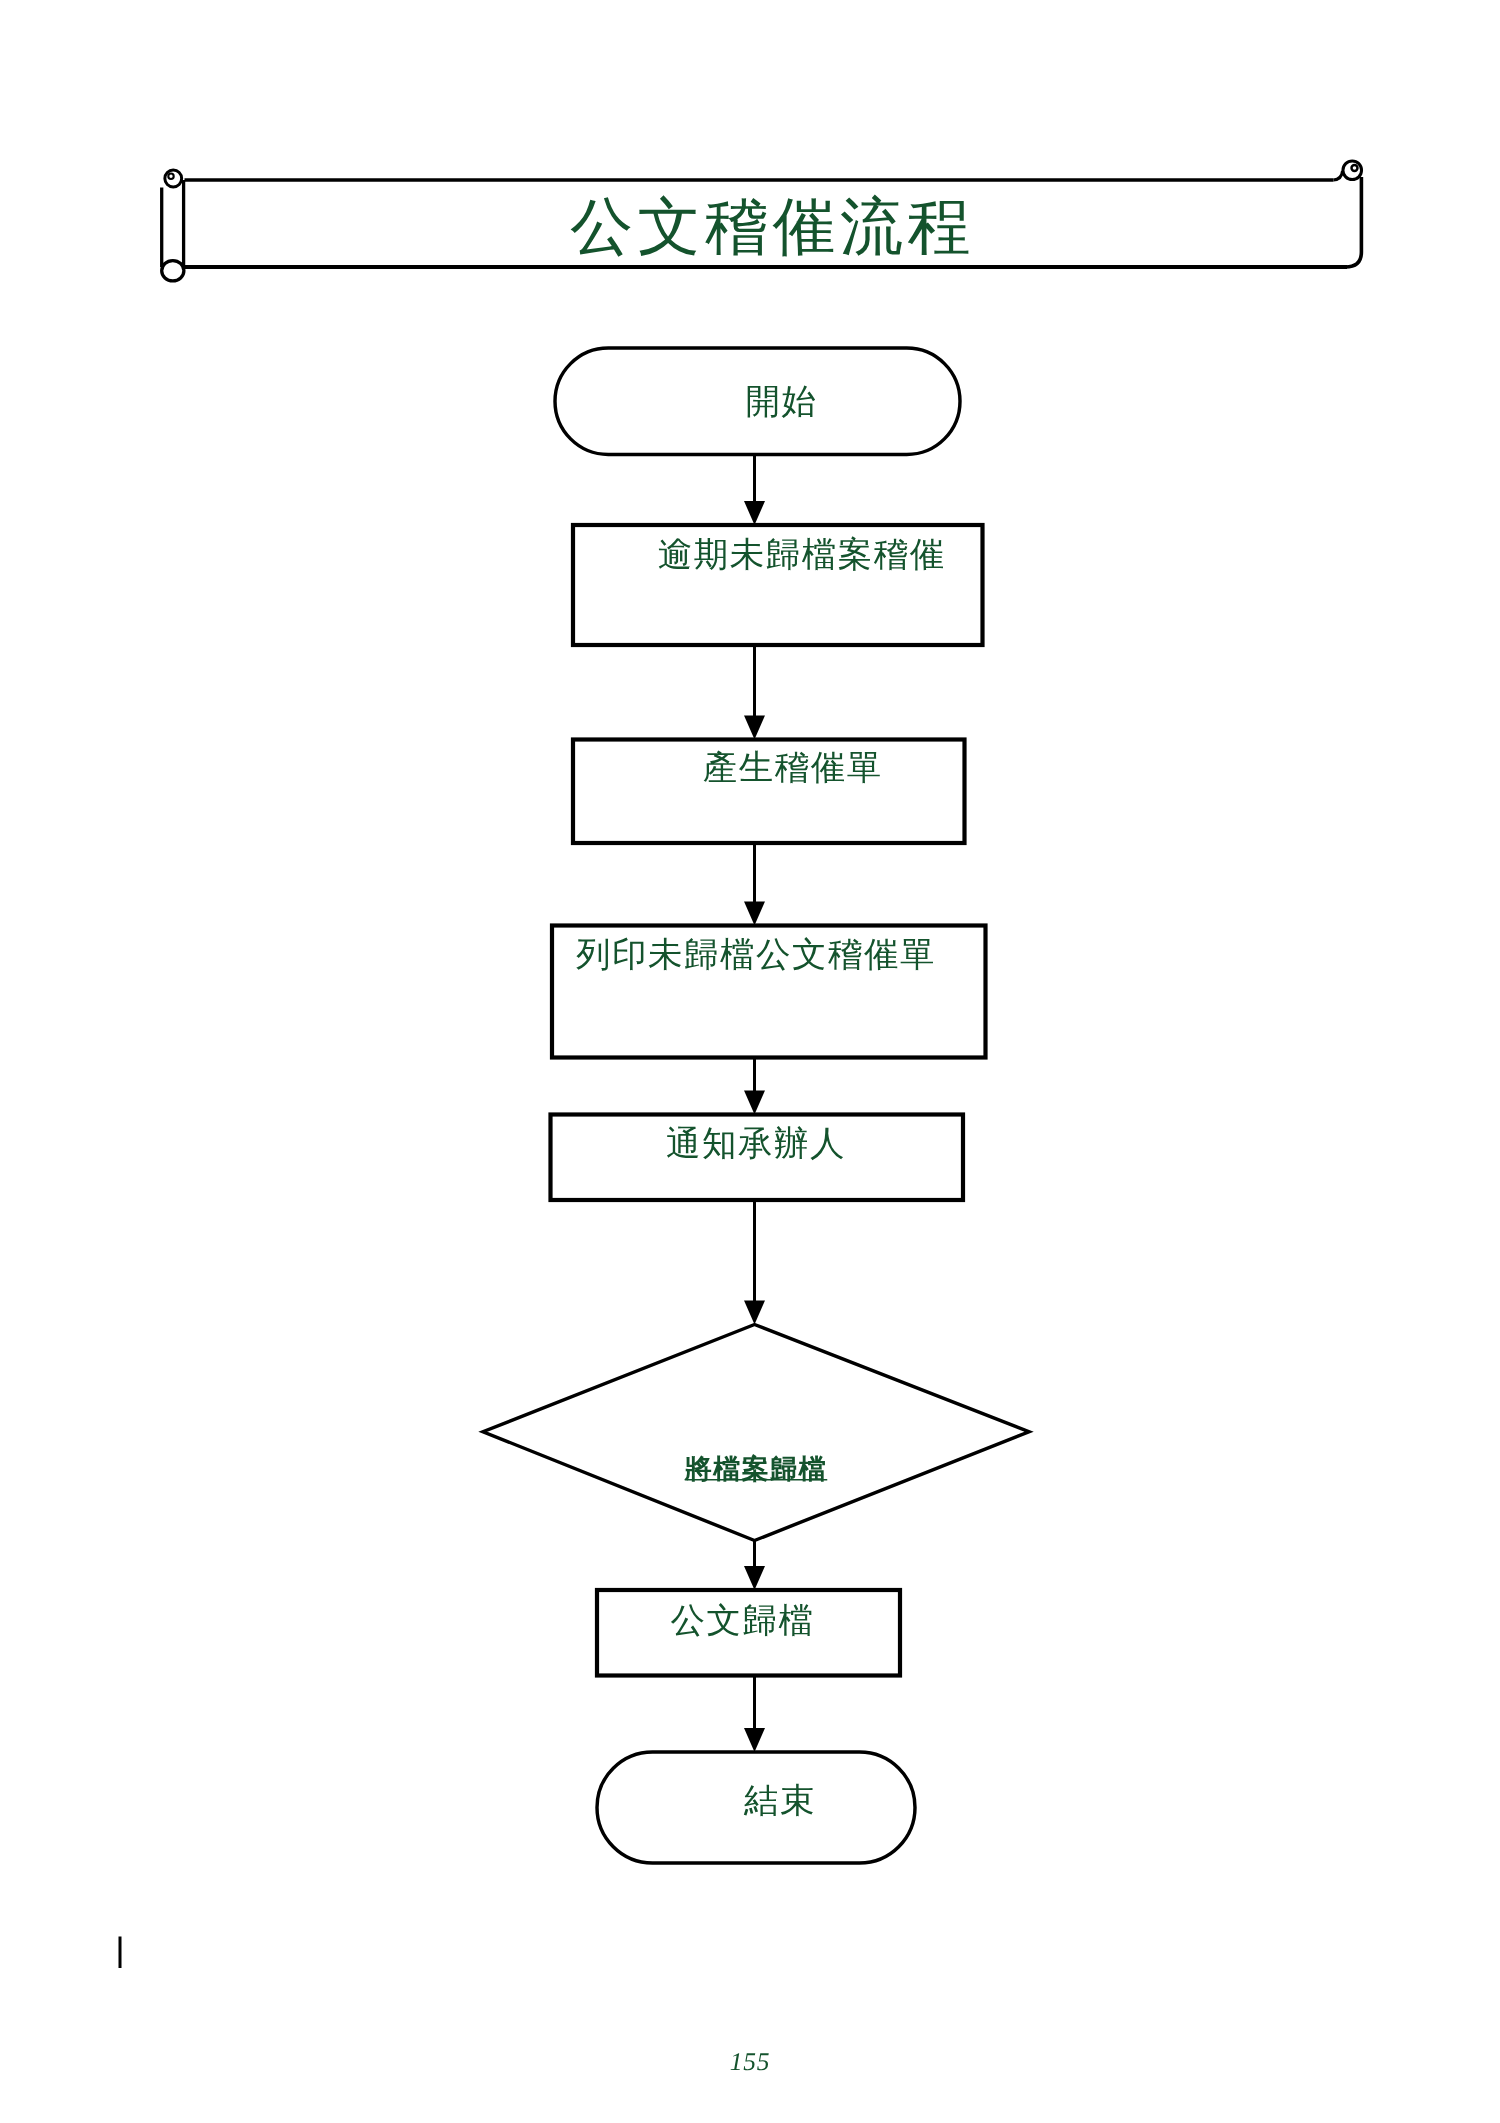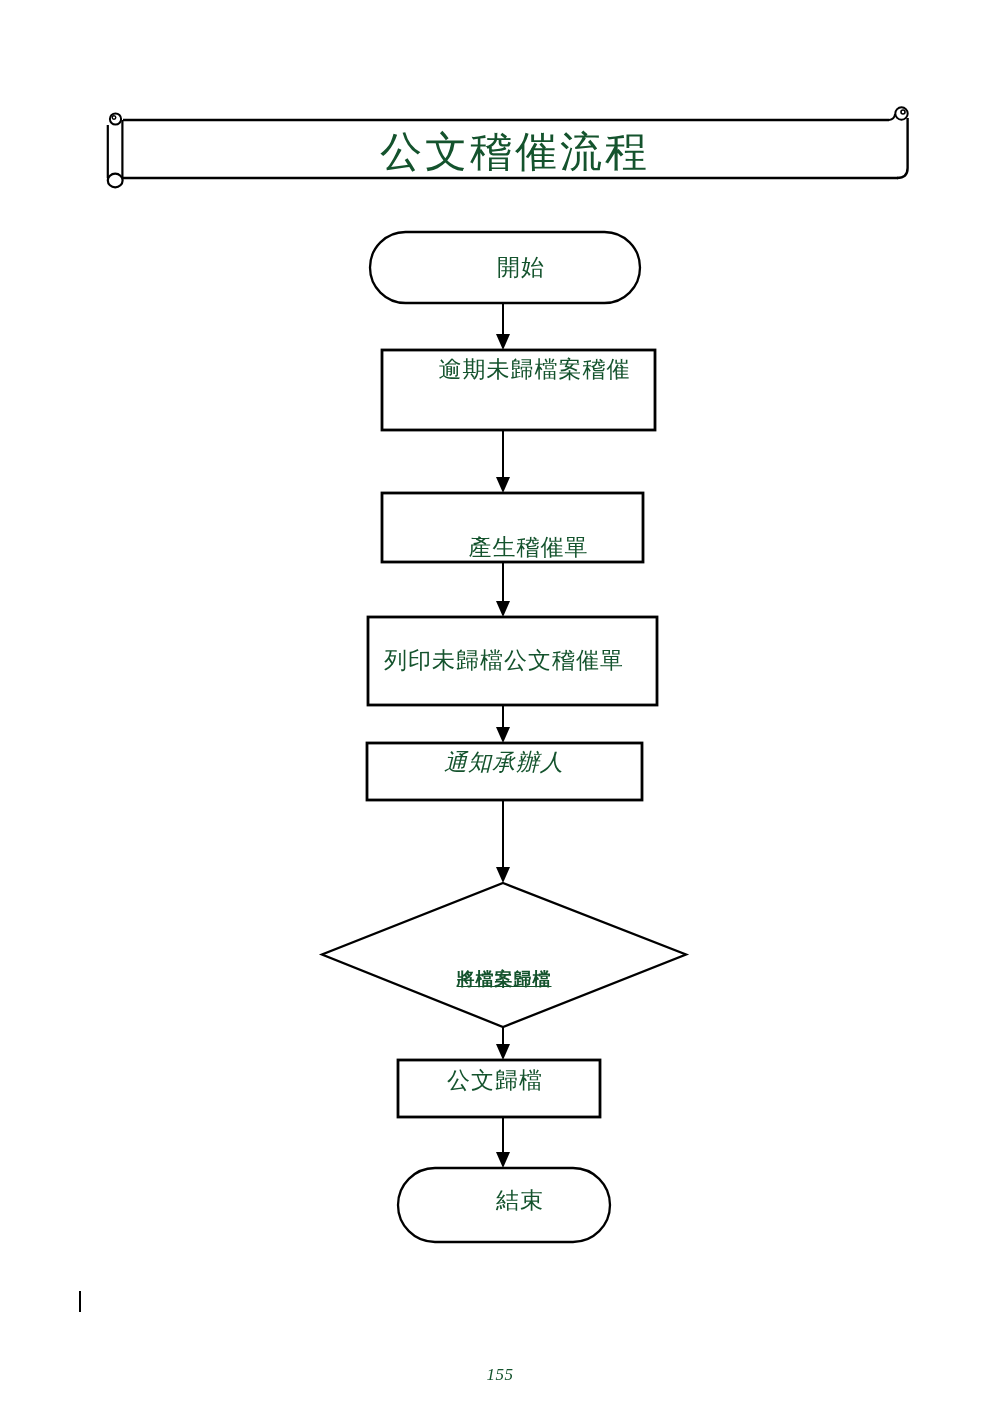--- a/index.html
+++ b/index.html
@@ -98,25 +98,25 @@
       </g>
     </g>
   </svg>
 
   <div class="label banner-title" style="left:130px;top:131px;width:770px;">公文稽催流程</div>
 
   <div class="label node-label" style="left:370px;top:255px;width:270px;">開始</div>
 
   <div class="label node-label" style="left:382px;top:357px;width:231px;margin-left:21px;">逾期未歸檔案稽催</div>
 
-  <div class="label node-label" style="left:382px;top:499px;width:261px;margin-top:36px;">產生稽催單</div>
+  <div class="label node-label" style="left:382px;top:499px;width:261px;">產生稽催單</div>
 
-  <div class="label node-label" style="left:368px;top:648px;width:233px;">列印未歸檔公文稽催單</div>
+  <div class="label node-label" style="left:368px;top:624px;width:233px;">列印未歸檔公文稽催單</div>
 
-  <div class="label node-label" style="left:367px;top:750px;width:242px;font-style:italic;">通知承辦人</div>
+  <div class="label node-label" style="left:367px;top:750px;width:242px;">通知承辦人</div>
 
 
   <div class="label decision-line2" style="left:322px;top:969px;width:364px;">將檔案歸檔</div>
 
   <div class="label node-label" style="left:398px;top:1068px;width:162px;">公文歸檔</div>
 
   <div class="label node-label" style="left:398px;top:1188px;width:212px;text-align:center;">結束</div>
 
   <div class="label page-number" style="left:455px;top:1365px;width:90px;font-style:italic;">155</div>
 

